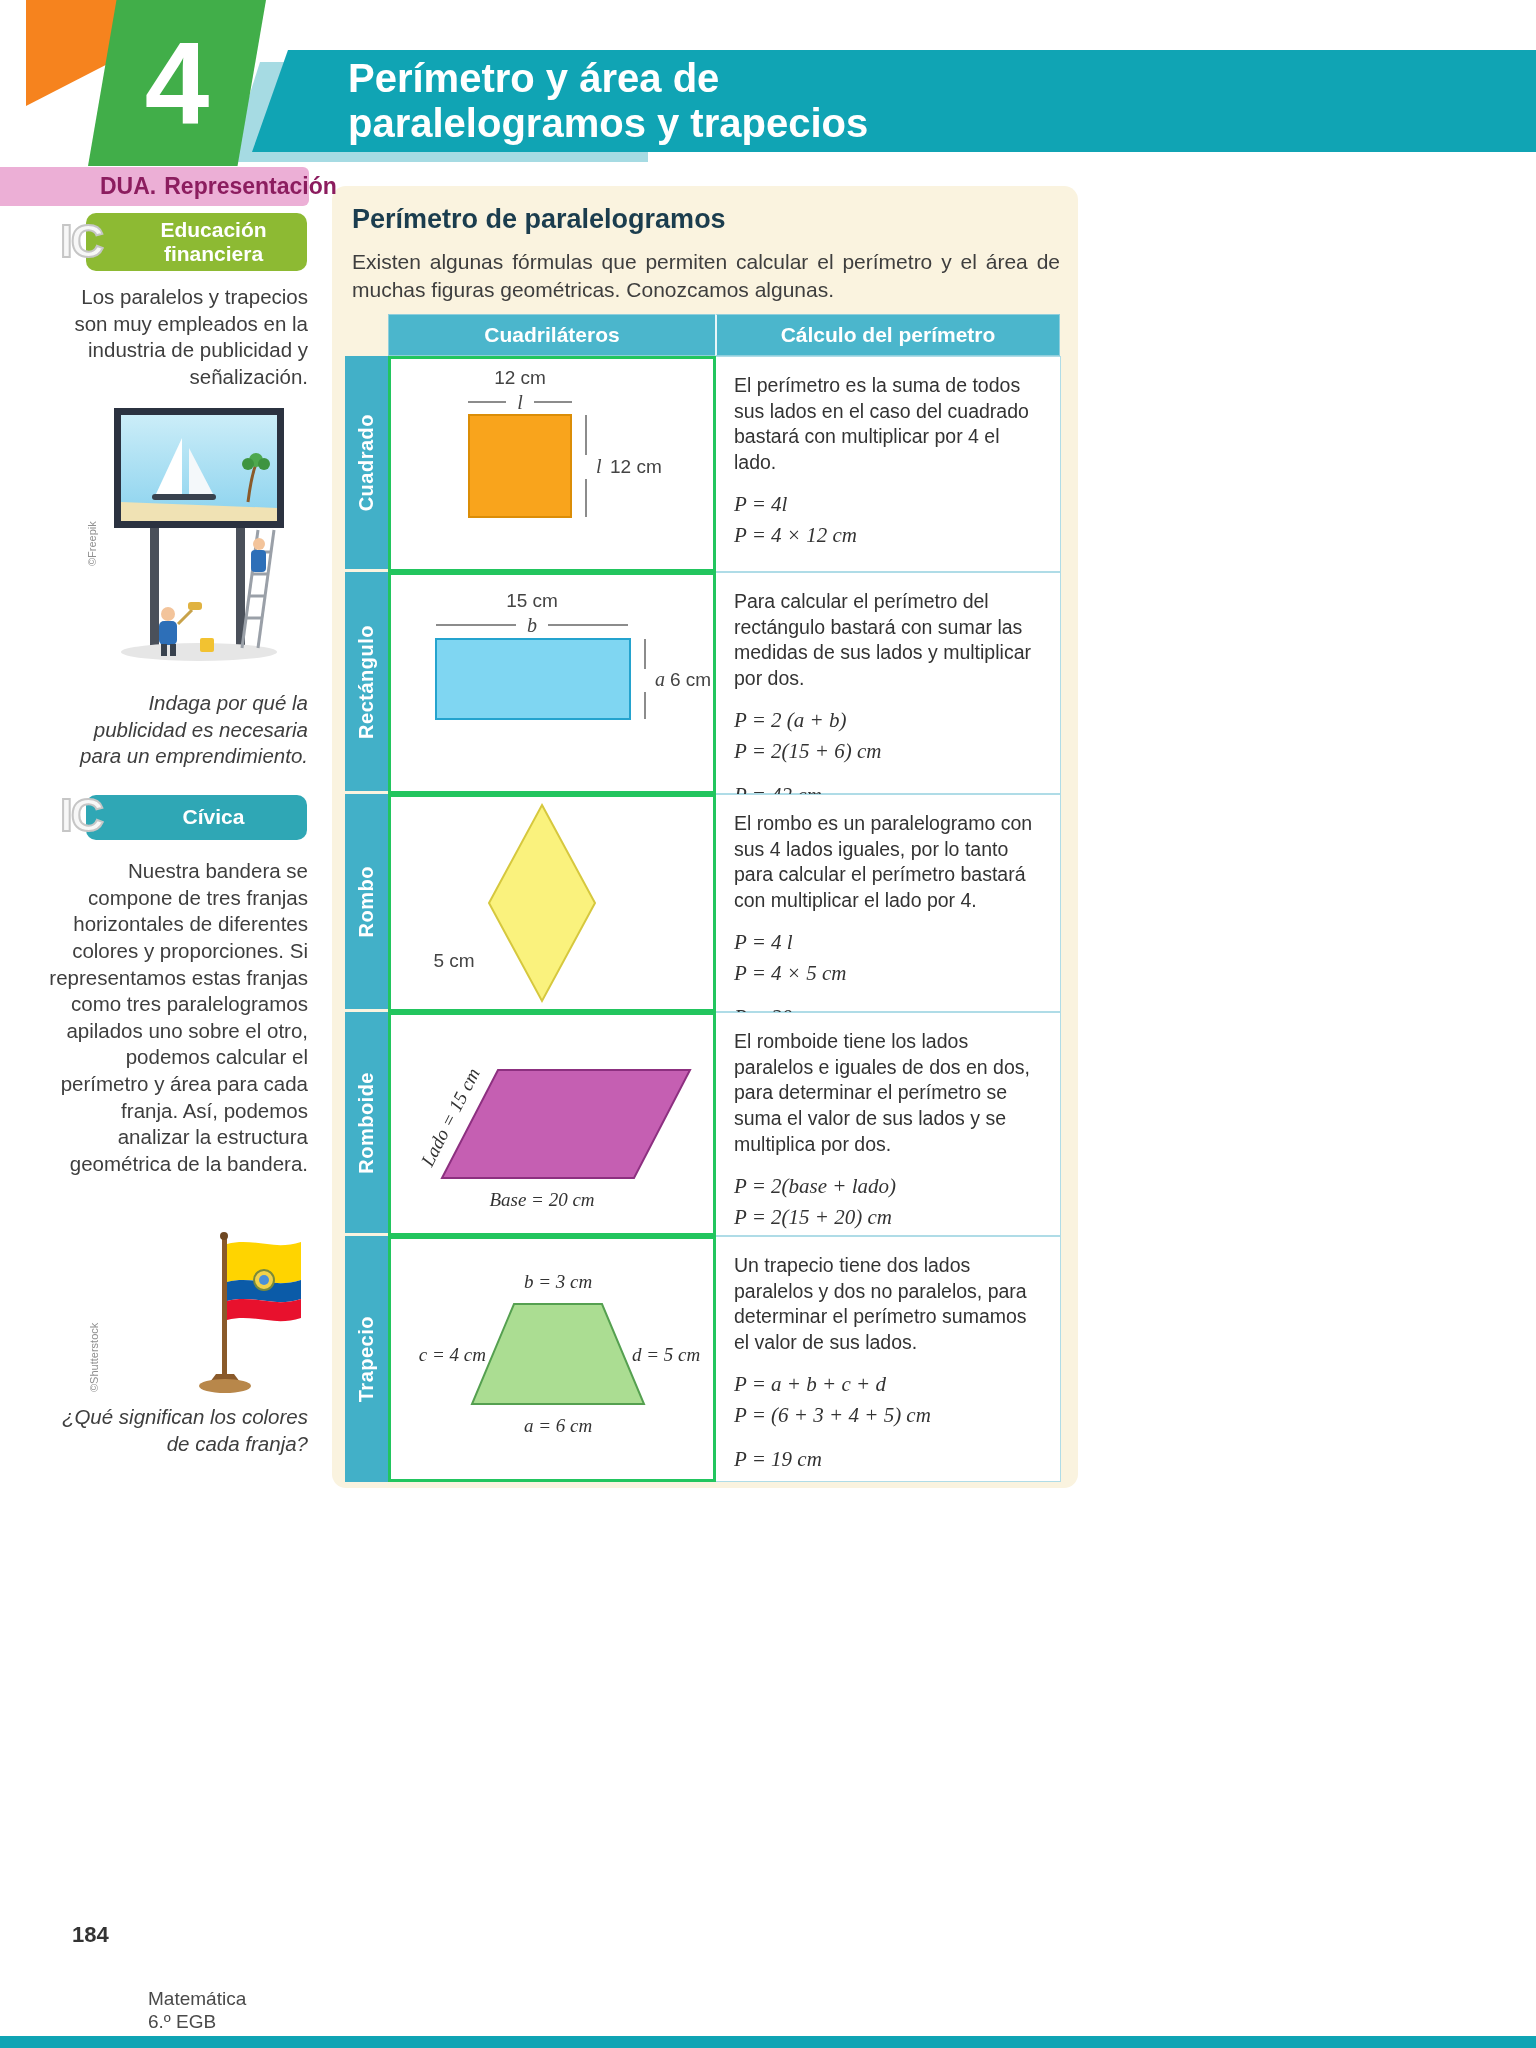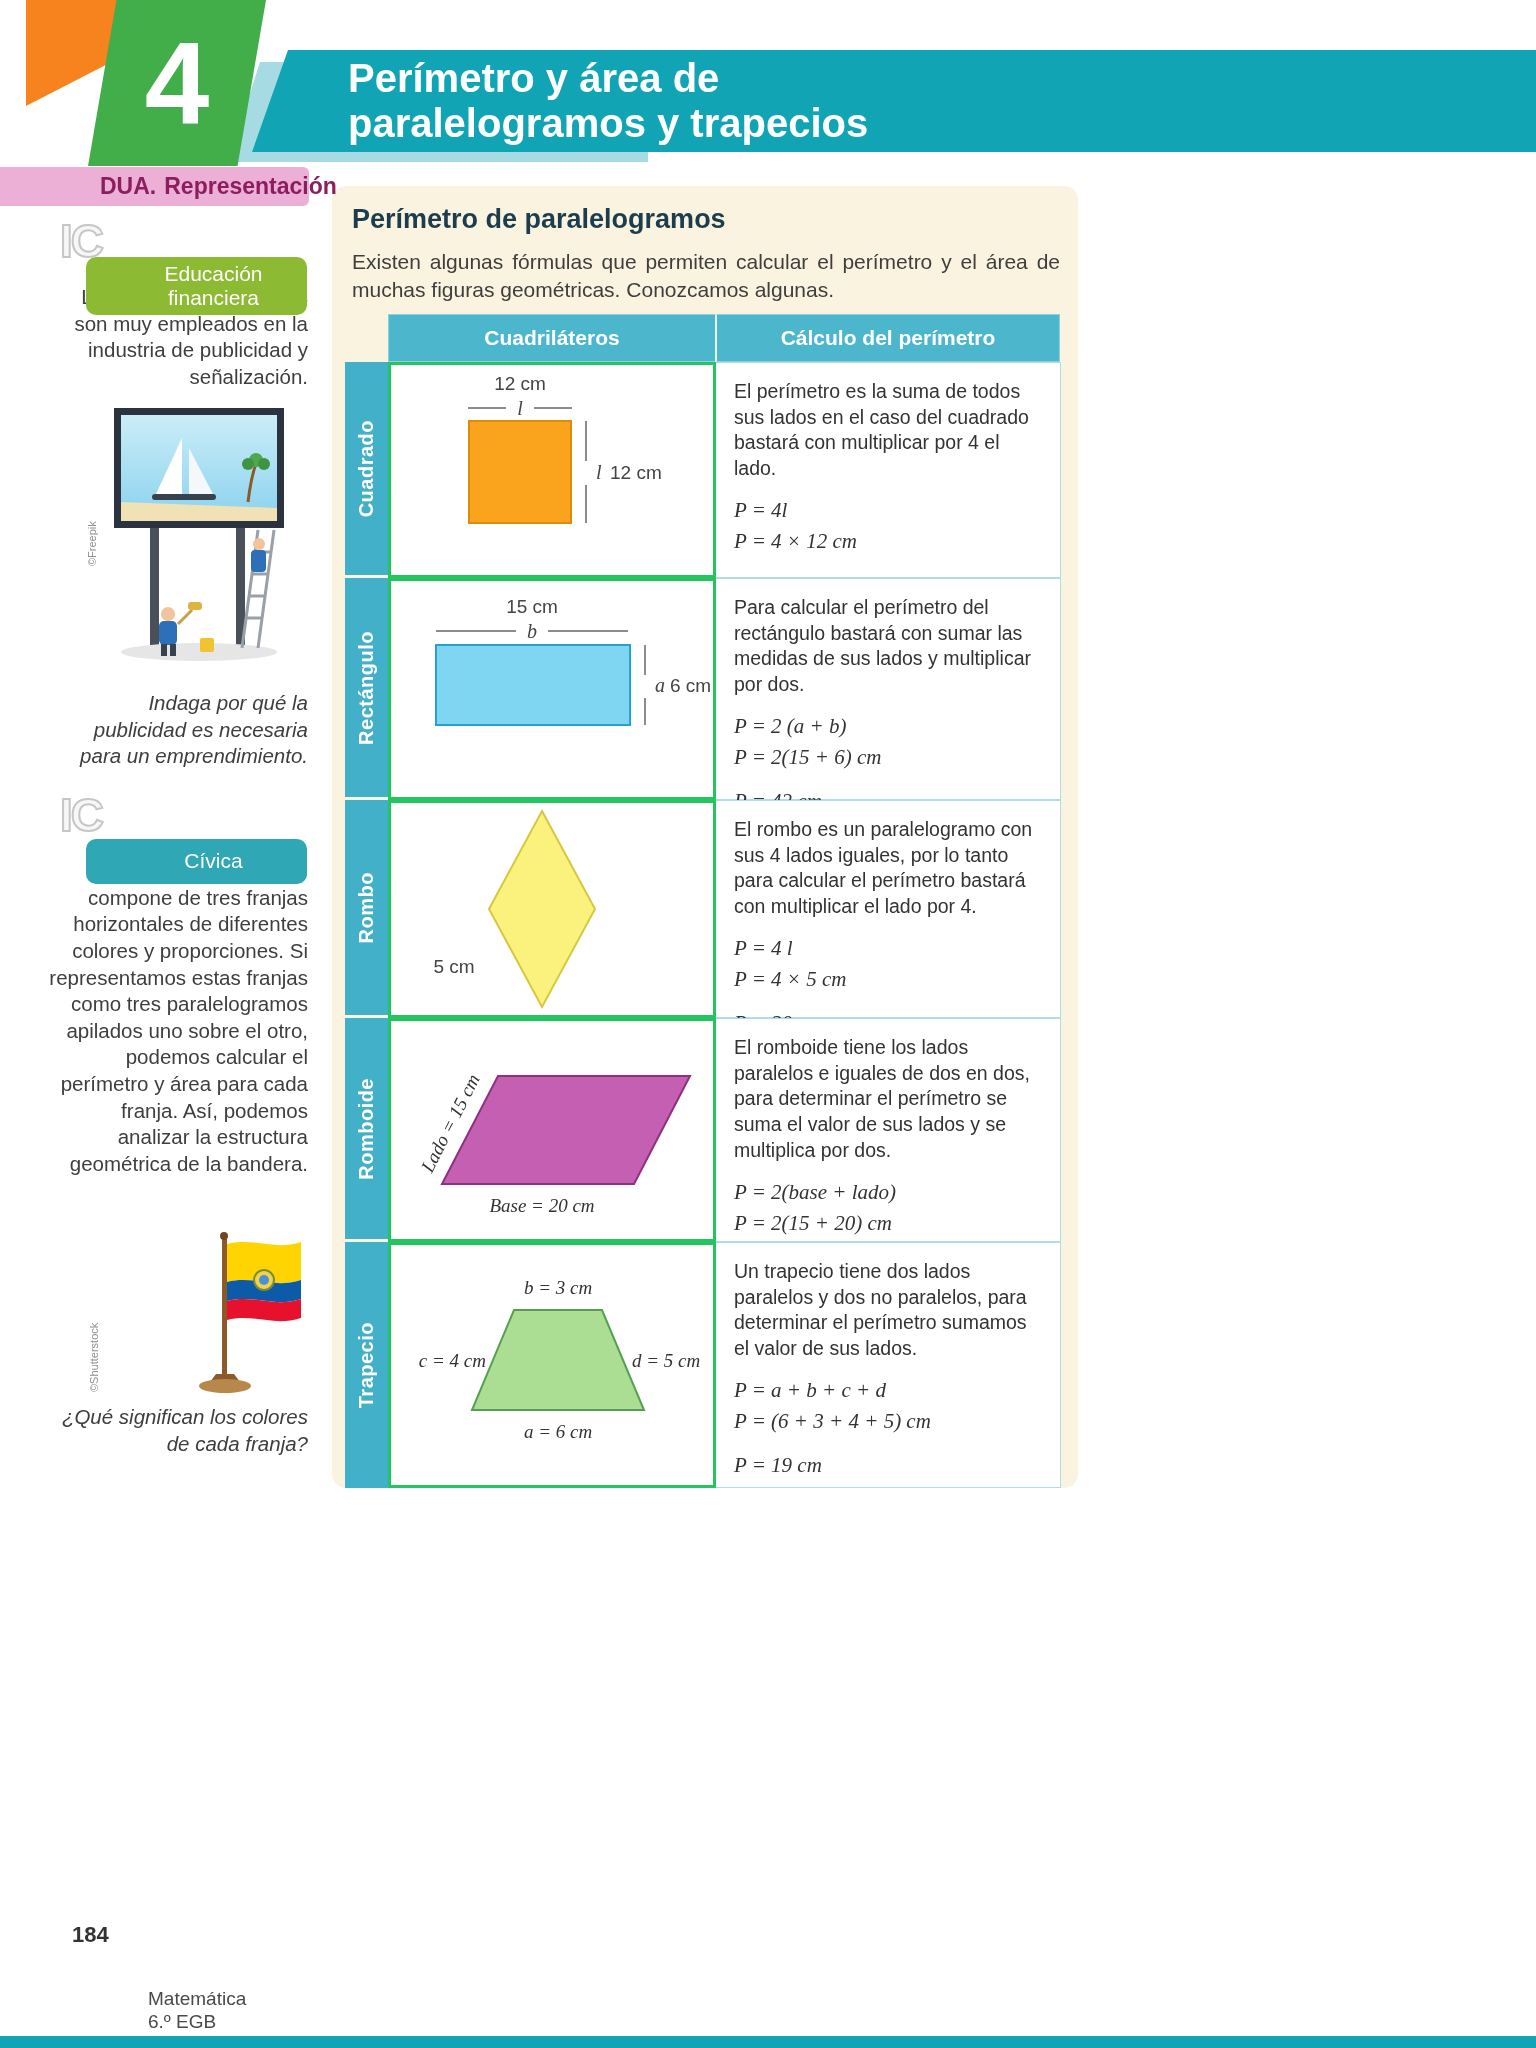--- a/index.html
+++ b/index.html
@@ -52,22 +52,22 @@
     display:flex; align-items:center; padding-left:100px; gap:8px;
     border-radius:0 6px 6px 0;
   }
   .dua-label { font-weight:800; font-size:23px; color:#8C1D5F; }
   .dua-text  { font-weight:700; font-size:23px; color:#8C1D5F; }
 
   
   .badge {
     position:absolute; width:221px; border-radius:10px; z-index:2;
     display:flex; flex-direction:column; align-items:center; justify-content:center;
-    color:#fff; font-weight:400; font-size:21px; line-height:1.15;
-    padding-left:34px; text-align:center;margin-top:44px;
+    color:#fff; font-weight:700; font-size:21px; line-height:1.15;
+    padding-left:34px; text-align:center;
   }
   .badge-fin { left:86px; top:213px; height:58px; background:#8DBA33; }
   .badge-civ { left:86px; top:795px; height:45px; background:#2FA7B5; }
   .ic-logo {
     position:absolute; z-index:3; font-size:46px; font-weight:800; letter-spacing:-2px;
     color:#f7f7f7; -webkit-text-stroke:2px #c6c6c6; line-height:1;
   }
   .ic-fin { left:60px; top:218px; }
   .ic-civ { left:60px; top:792px; }
 
@@ -102,21 +102,21 @@
   .intro {
     position:absolute; left:352px; top:248px; width:708px;
     font-size:21px; color:#3e3e3e; line-height:1.35; text-align:justify; z-index:2;
   }
 
   
   .ptable { position:absolute; left:345px; top:314px; width:716px; z-index:2; }
   .pt-row { display:flex; align-items:stretch; }
   .pt-spacer { width:43px; }
   .pt-h {
-    height:48px; display:flex; align-items:center; justify-content:center;
+    height:42px; display:flex; align-items:center; justify-content:center;
     color:#fff; font-weight:700; font-size:21px;
     background:#4BB6CC; border:1px solid #8FCEDC;
   }
   .pt-h1 { width:328px; }
   .pt-h2 { width:345px; border-left:2px solid #E8F6F9; margin-left:-1px; }
 
   .pt-row.r1 { height:216px; }
   .pt-row.r2 { height:222px; }
   .pt-row.r3 { height:218px; }
   .pt-row.r4 { height:224px; }

